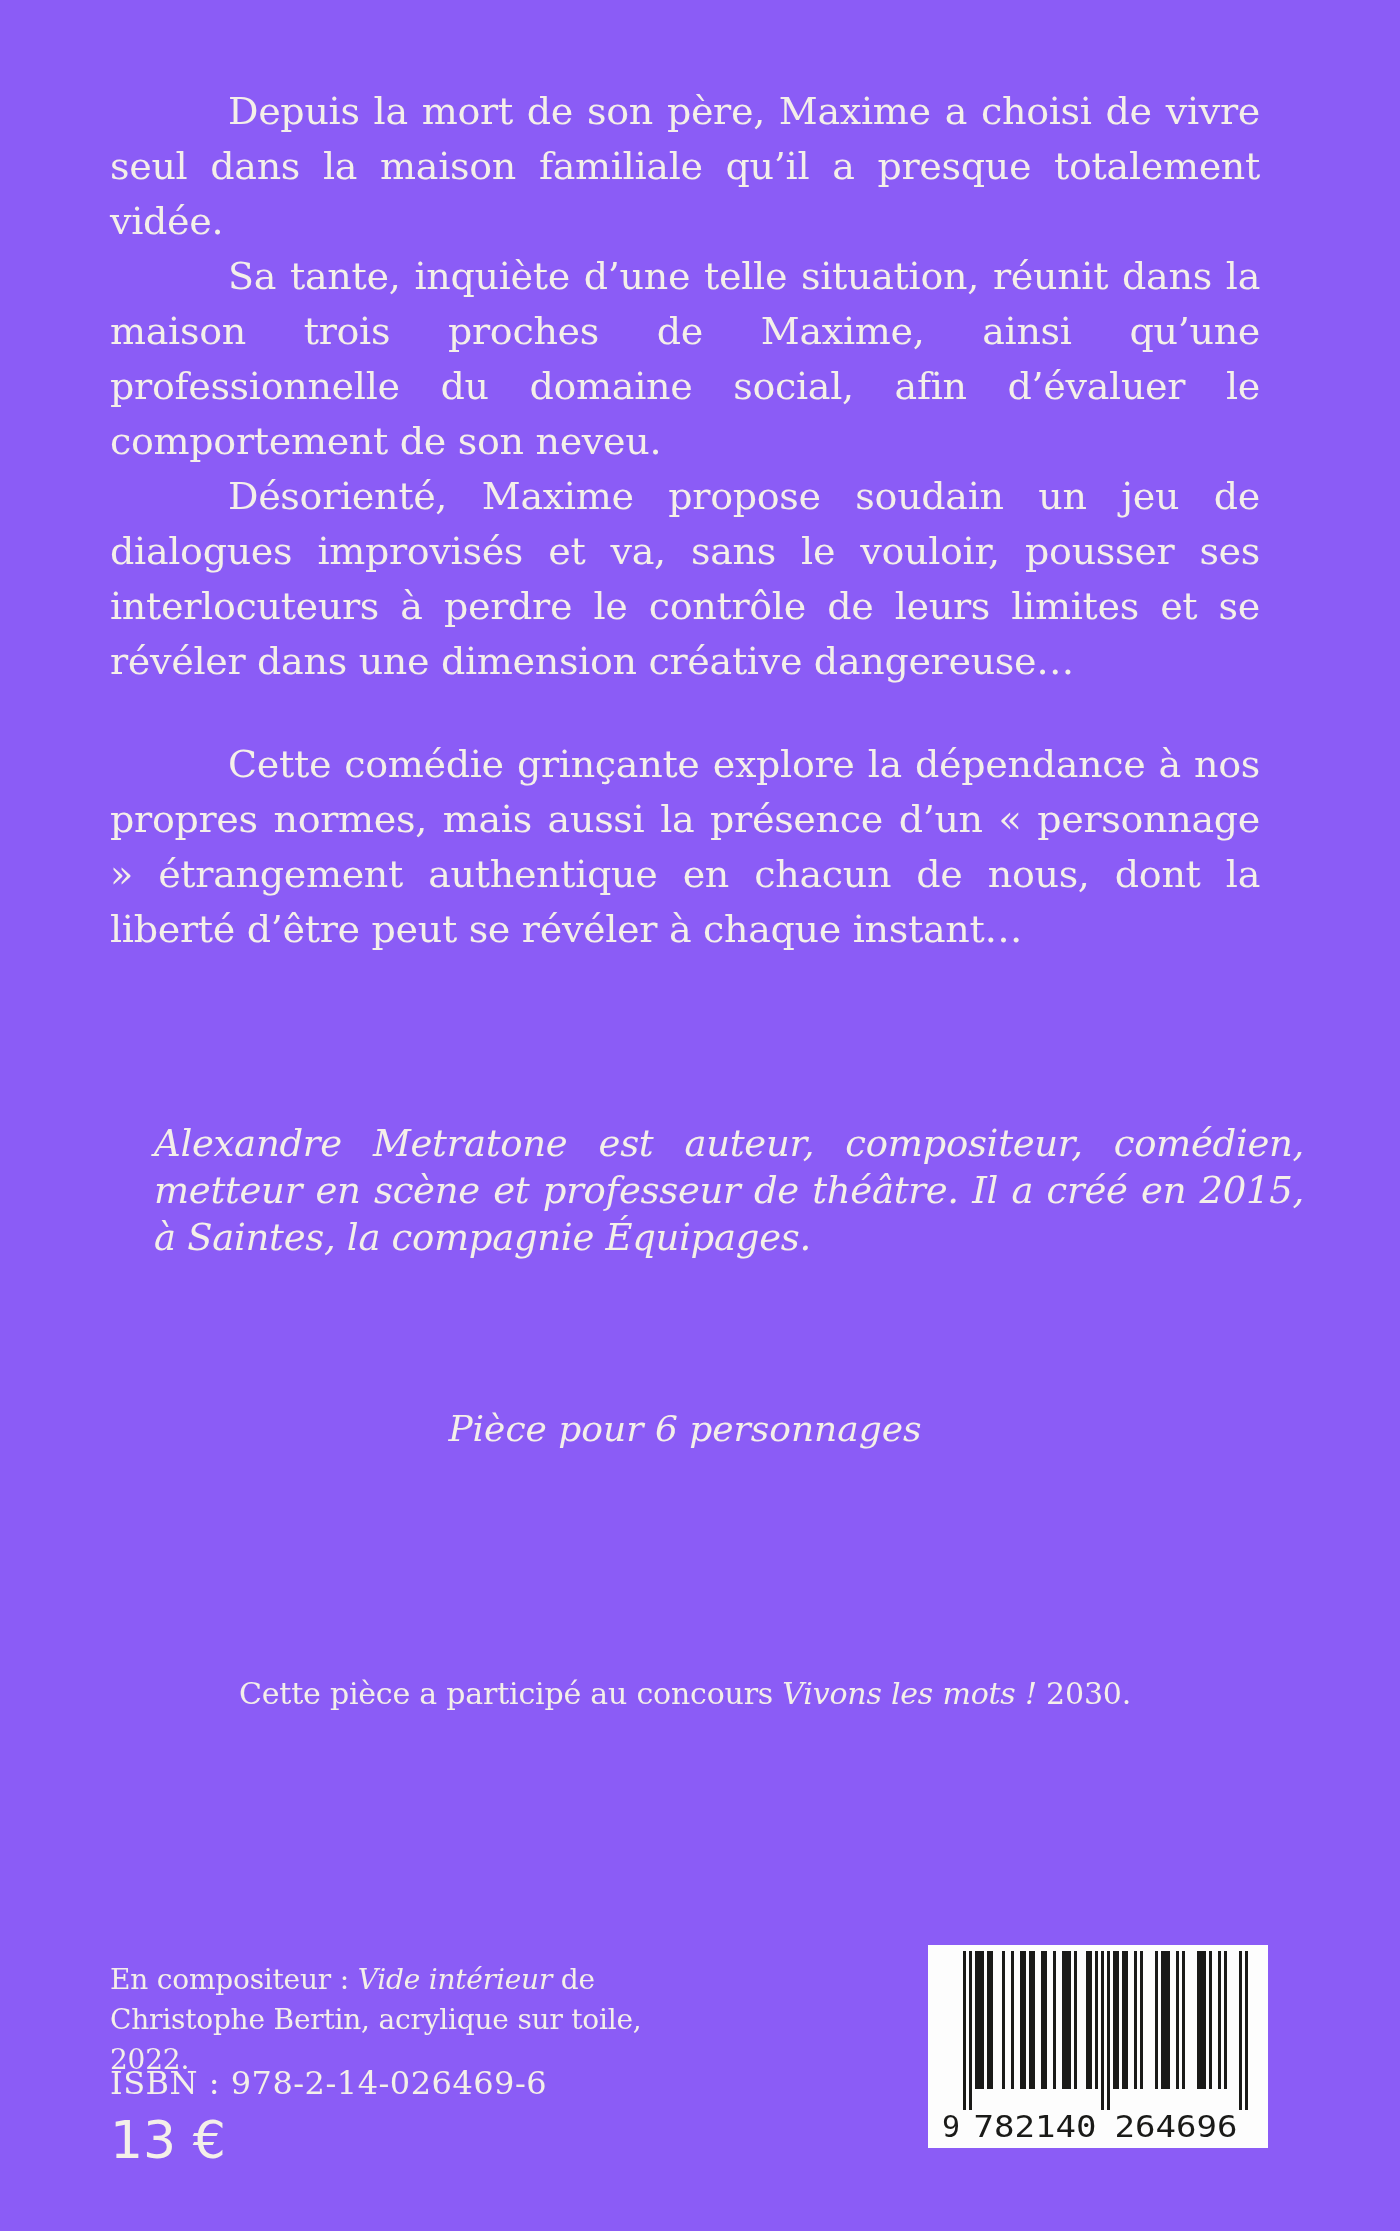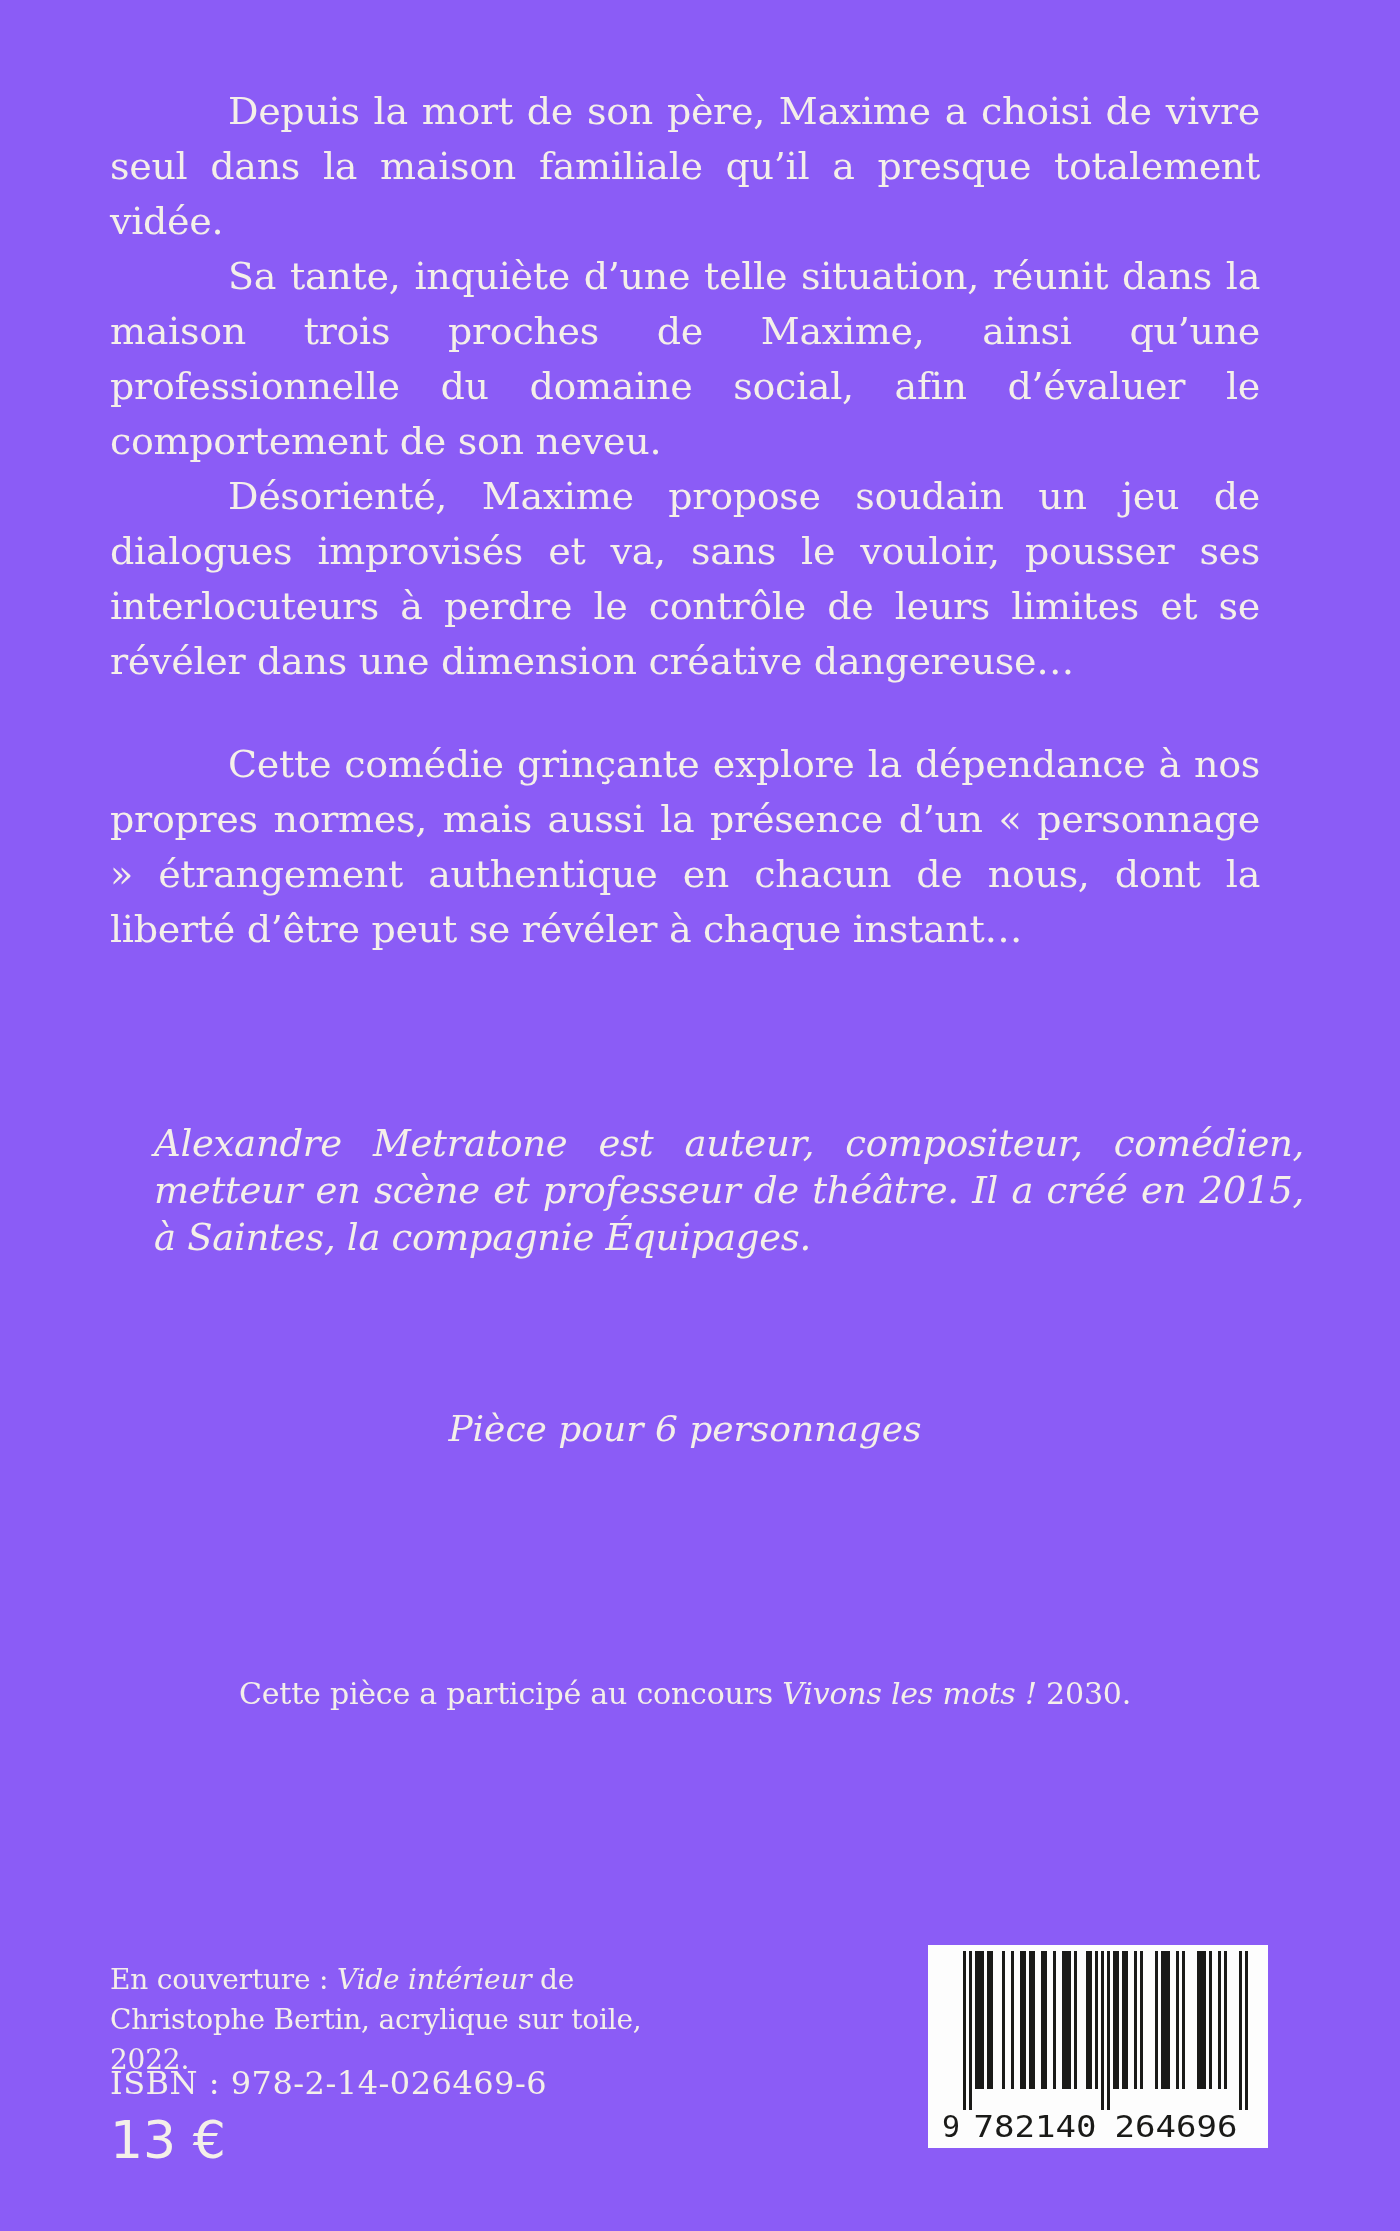--- a/index.html
+++ b/index.html
@@ -110,21 +110,21 @@
     <p>Désorienté, Maxime propose soudain un jeu de dialogues improvisés et va, sans le vouloir, pousser ses interlocuteurs à perdre le contrôle de leurs limites et se révéler dans une dimension créative dangereuse…</p>
     <p class="closing">Cette comédie grinçante explore la dépendance à nos propres normes, mais aussi la présence d’un « personnage » étrangement authentique en chacun de nous, dont la liberté d’être peut se révéler à chaque instant…</p>
   </div>
 
   <p class="bio">Alexandre Metratone est auteur, compositeur, comédien, metteur en scène et professeur de théâtre. Il a créé en 2015, à Saintes, la compagnie Équipages.</p>
 
   <p class="piece">Pièce pour 6 personnages</p>
 
   <p class="contest"><span>Cette pièce a participé au concours </span><em>Vivons les mots !</em><span> 2030.</span></p>
 
-  <p class="credit"><span>En couverture : </span><em>Vide intérieur</em><span> de Christophe Bertin, acrylique sur toile, 2022.</span></p>
+  <p class="credit"><span>En compositeur : </span><em>Vide intérieur</em><span> de Christophe Bertin, acrylique sur toile, 2022.</span></p>
 
   <p class="isbn">ISBN : 978-2-14-026469-6</p>
 
   <p class="price">13 €</p>
 
   <div class="barcode-box">
     <svg width="312" height="192" viewBox="0 0 104 64" xmlns="http://www.w3.org/2000/svg">
         <rect x="7" y="0" width="1" height="53"></rect>
         <rect x="9" y="0" width="1" height="53"></rect>
         <rect x="11" y="0" width="1" height="46"></rect>

